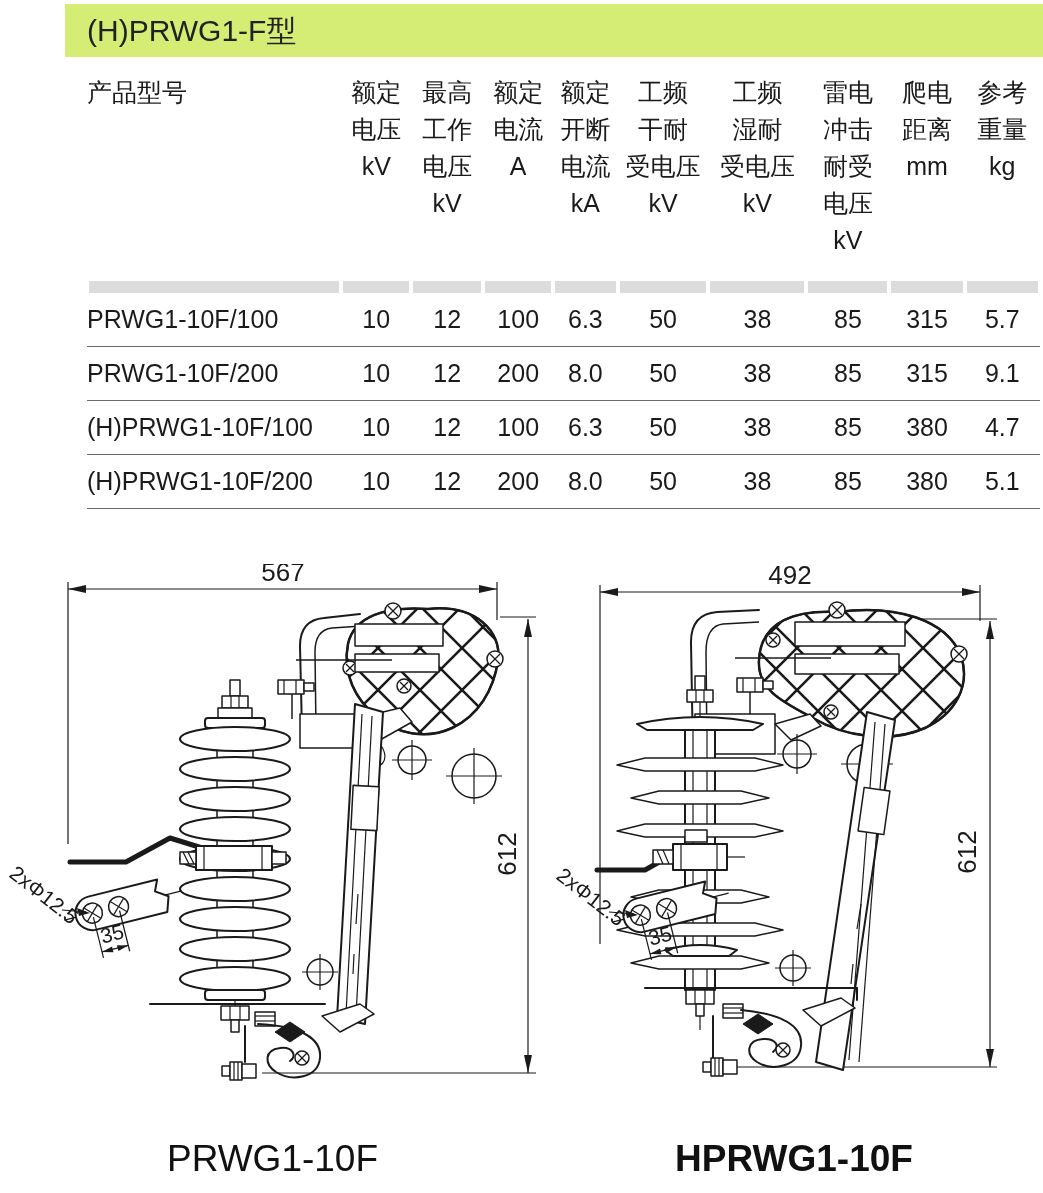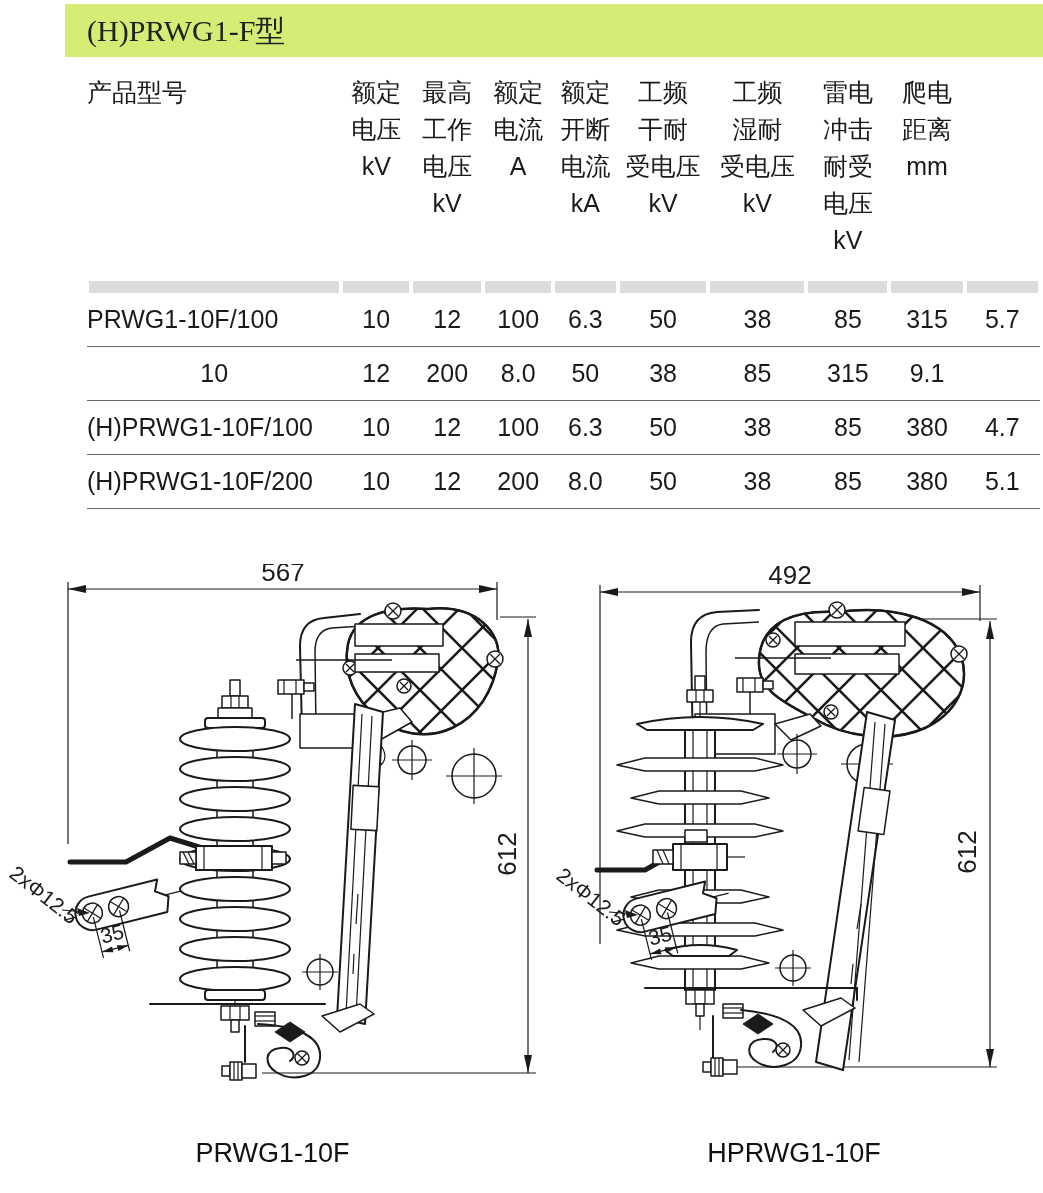--- a/index.html
+++ b/index.html
@@ -1,35 +1,35 @@
 <!DOCTYPE html>
 <html><head>
 <meta charset="utf-8">
 <style>
   html,body{margin:0;padding:0;background:#fff;}
   .page{position:relative;width:1043px;height:1193px;background:#fff;overflow:hidden;
         font-family:"Liberation Sans","DejaVu Sans",sans-serif;color:#1a1a1a;}
-  .header-bar{position:absolute;left:65px;top:4px;right:0;height:53px;background:#d5ed74;font-family:Liberation Serif, serif;}
+  .header-bar{position:absolute;left:65px;top:4px;right:0;height:53px;background:#d5ed74;}
   .header-bar span{display:block;padding-left:22px;line-height:53px;font-size:30px;color:#222;}
   .spec-table{position:absolute;left:65px;top:70px;width:975px;}
   .tgrid{display:grid;grid-template-columns:26.7% 7.3% 7.6% 7.3% 6.8% 9.5% 10.3% 8.7% 7.9% 7.9%;margin-left:22px;}
   .hcell{font-size:25px;line-height:37px;text-align:center;white-space:pre-line;padding-top:4px;}
   .hcell.first{text-align:left;}
   .band{margin-top:22px;}
   .band .bcell{height:12px;background:#dcdcdc;margin:0 2px;}
   .trow{border-bottom:1.5px solid #6a6a6a;}
   .tcell{font-size:25px;height:53px;line-height:53px;text-align:center;overflow:visible;}
   .tcell.first{text-align:left;white-space:nowrap;}
   .drawings{position:absolute;left:0;top:552px;width:1043px;height:560px;margin-top:12px;}
   .fig{position:absolute;top:0;}
   .fig.left{left:0;width:545px;}
   .fig.right{left:545px;width:498px;}
-  .caption{position:absolute;top:1138px;height:44px;font-size:27px;text-align:center;color:#111;}
+  .caption{position:absolute;top:1138px;height:44px;font-size:37px;text-align:center;color:#111;}
   .caption.left{left:0;width:545px;}
-  .caption.right{left:545px;width:498px;}
+  .caption.right{left:545px;width:498px;font-weight:bold;}
   
   .ln{fill:none;stroke:#1a1a1a;stroke-width:2;stroke-linejoin:round;stroke-linecap:round;}
   .tn{fill:none;stroke:#1a1a1a;stroke-width:1.2;stroke-linejoin:round;}
   .t5{fill:none;stroke:#1a1a1a;stroke-width:1.5;}
   .wf{fill:#fff;stroke:#1a1a1a;stroke-width:2;stroke-linejoin:round;}
   .wf1{fill:#fff;stroke:#1a1a1a;stroke-width:1.5;stroke-linejoin:round;}
   .ar{fill:#1a1a1a;stroke:none;}
   .dk{fill:#1a1a1a;stroke:#1a1a1a;}
   .rod{fill:none;stroke:#1a1a1a;stroke-width:5;stroke-linejoin:round;stroke-linecap:round;}
   text.dt{font-family:"Liberation Sans","DejaVu Sans",sans-serif;font-size:26px;fill:#1a1a1a;stroke:none;}
@@ -70,20 +70,23 @@
 受电压
 kV</div>
       <div class="hcell">雷电
 冲击
 耐受
 电压
 kV</div>
       <div class="hcell">爬电
 距离
 mm</div>
+      <div class="hcell">参考
+重量
+kg</div>
     </div>
     <div class="tgrid band">
       <div class="bcell"></div>
         <div class="bcell"></div>
       <div class="bcell"></div>
         <div class="bcell"></div>
       <div class="bcell"></div>
         <div class="bcell"></div>
       <div class="bcell"></div>
         <div class="bcell"></div>
@@ -97,20 +100,21 @@
       <div class="tcell">12</div>
       <div class="tcell">100</div>
       <div class="tcell">6.3</div>
       <div class="tcell">50</div>
       <div class="tcell">38</div>
       <div class="tcell">85</div>
       <div class="tcell">315</div>
       <div class="tcell">5.7</div>
     </div>
     <div class="tgrid trow">
+      <div class="tcell first">PRWG1-10F/200</div>
       <div class="tcell">10</div>
       <div class="tcell">12</div>
       <div class="tcell">200</div>
       <div class="tcell">8.0</div>
       <div class="tcell">50</div>
       <div class="tcell">38</div>
       <div class="tcell">85</div>
       <div class="tcell">315</div>
       <div class="tcell">9.1</div>
     </div>

